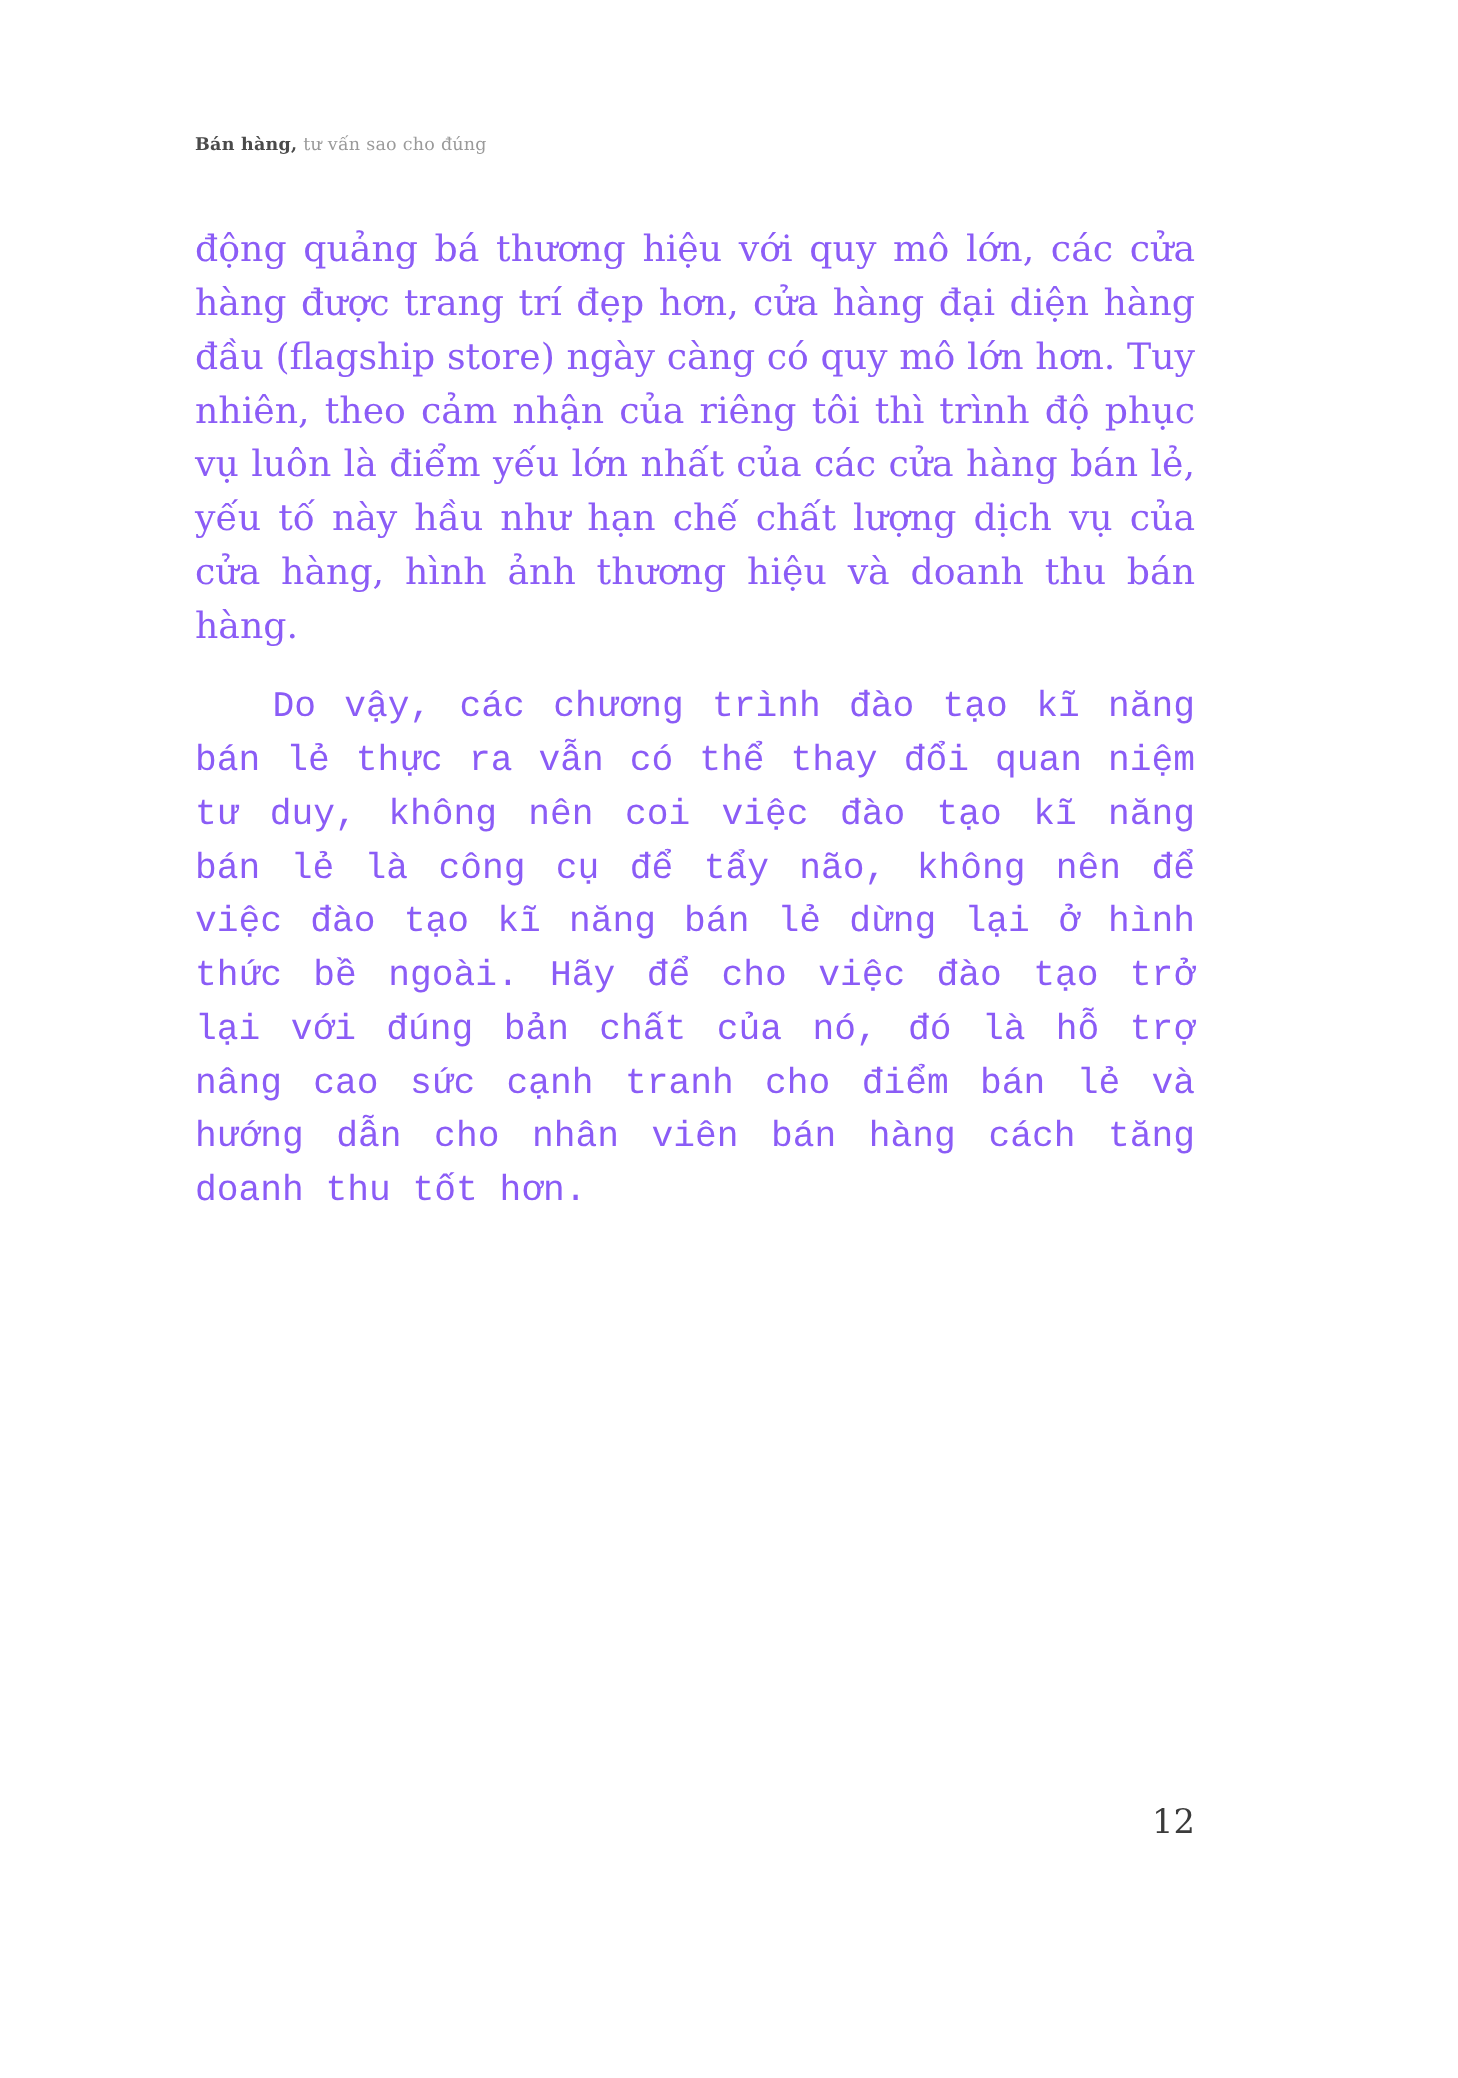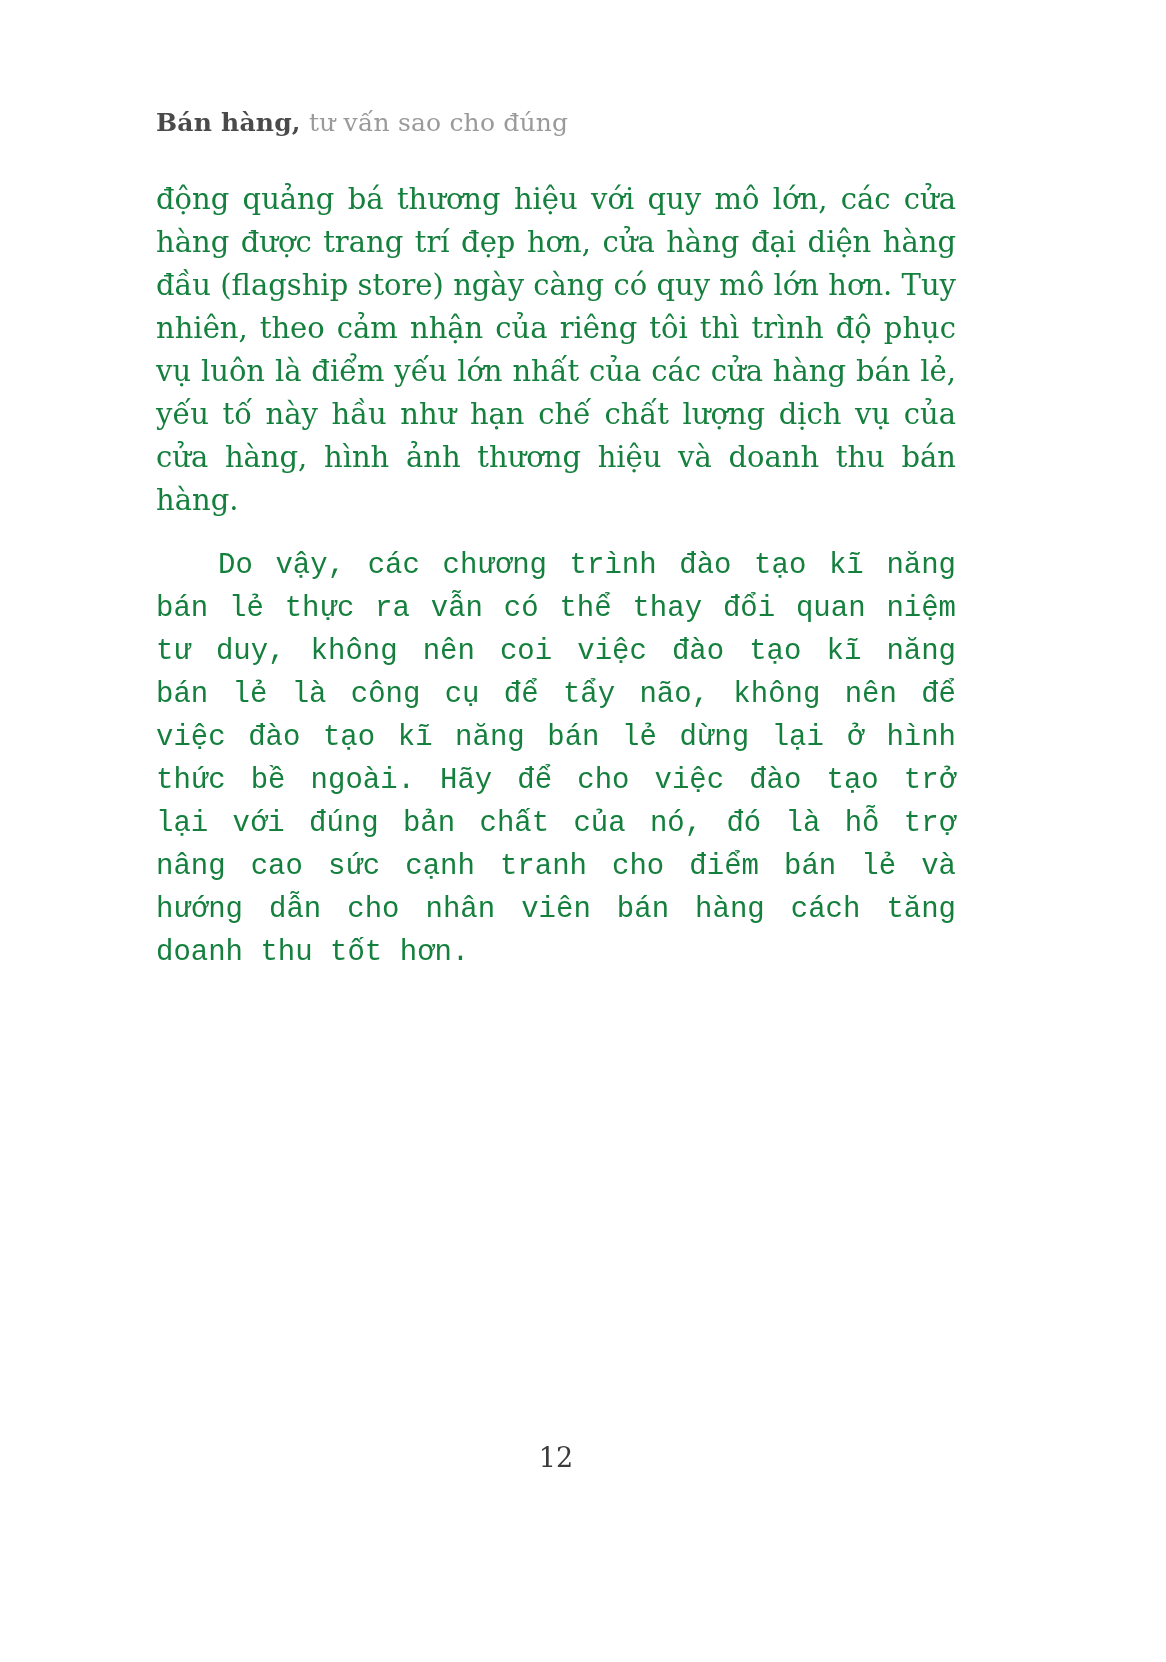--- a/index.html
+++ b/index.html
@@ -15,58 +15,58 @@
     box-sizing: border-box;
     font-family: "DejaVu Serif", "Liberation Serif", serif;
     color: #3b3b3b;
     overflow: hidden;
   }
   .running-header {
     position: absolute;
     top: 108px;
     left: 156px;
     right: 210px;
-    font-size: 25px;
+    font-size: 14px;
     letter-spacing: 0.2px;
     white-space: nowrap;
   }
   .running-header .hdr-bold {
     font-weight: 700;
     color: #4a4a4a;
   }
   .running-header .hdr-light {
     font-weight: 400;
     color: #9a9a9a;
   }
   .body-text {
     position: absolute;
     top: 178px;
     left: 156px;
     width: 800px;
     font-size: 29px;
     line-height: 43px;
     text-align: justify;
-    color: #15803d;
+    color: #8b5cf6;
   }
   .para {
     margin: 0 0 22px 0;
   }
   .para.continued {
     text-indent: 0;
   }
   .para.indented {
     text-indent: 62px;
     font-family: Liberation Mono, monospace;
   }
   .page-number {
     position: absolute;
     top: 1442px;
     left: 156px;
     width: 800px;
-    text-align: center;
+    text-align: right;
     font-size: 27px;
     color: #3b3b3b;
   }
 </style>
 </head>
 <body>
 
 <div class="page">
 
   <div class="running-header">

